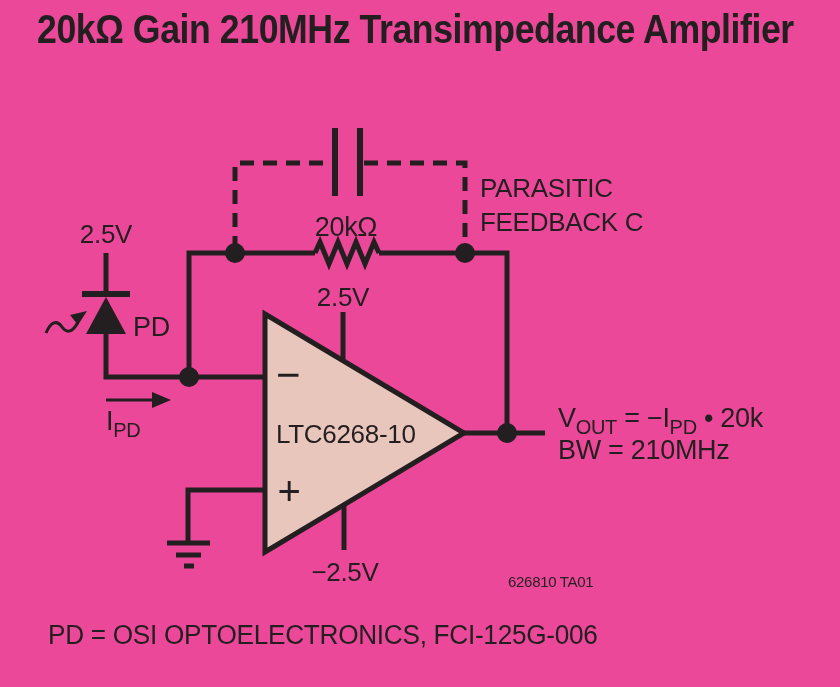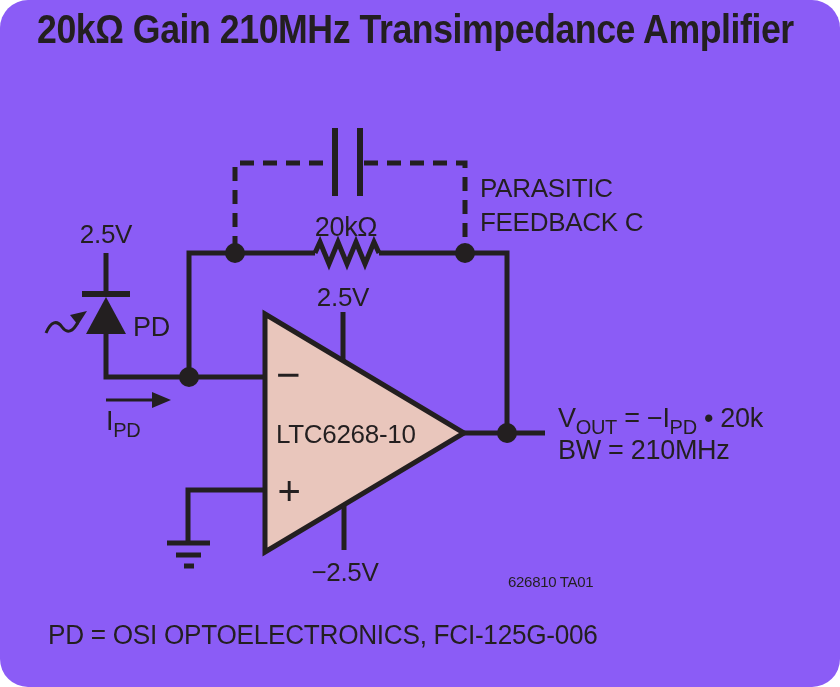--- a/index.html
+++ b/index.html
@@ -4,25 +4,24 @@
 <style>
   html, body {
     margin: 0;
     padding: 0;
     background: #ffffff;
   }
   .stage {
     position: relative;
     width: 840px;
     height: 687px;
-    background: #8b5cf6;
+    background: #ec4899;
     overflow: hidden;
     font-family: "Liberation Sans", sans-serif;
     color: #231f20;
-    border-radius: 28px;
   }
   .title {
     position: absolute;
     left: 37px;
     top: 6px;
     font-size: 41px;
     font-weight: bold;
     letter-spacing: -0.5px;
     white-space: nowrap;
     transform: scaleX(0.87);

